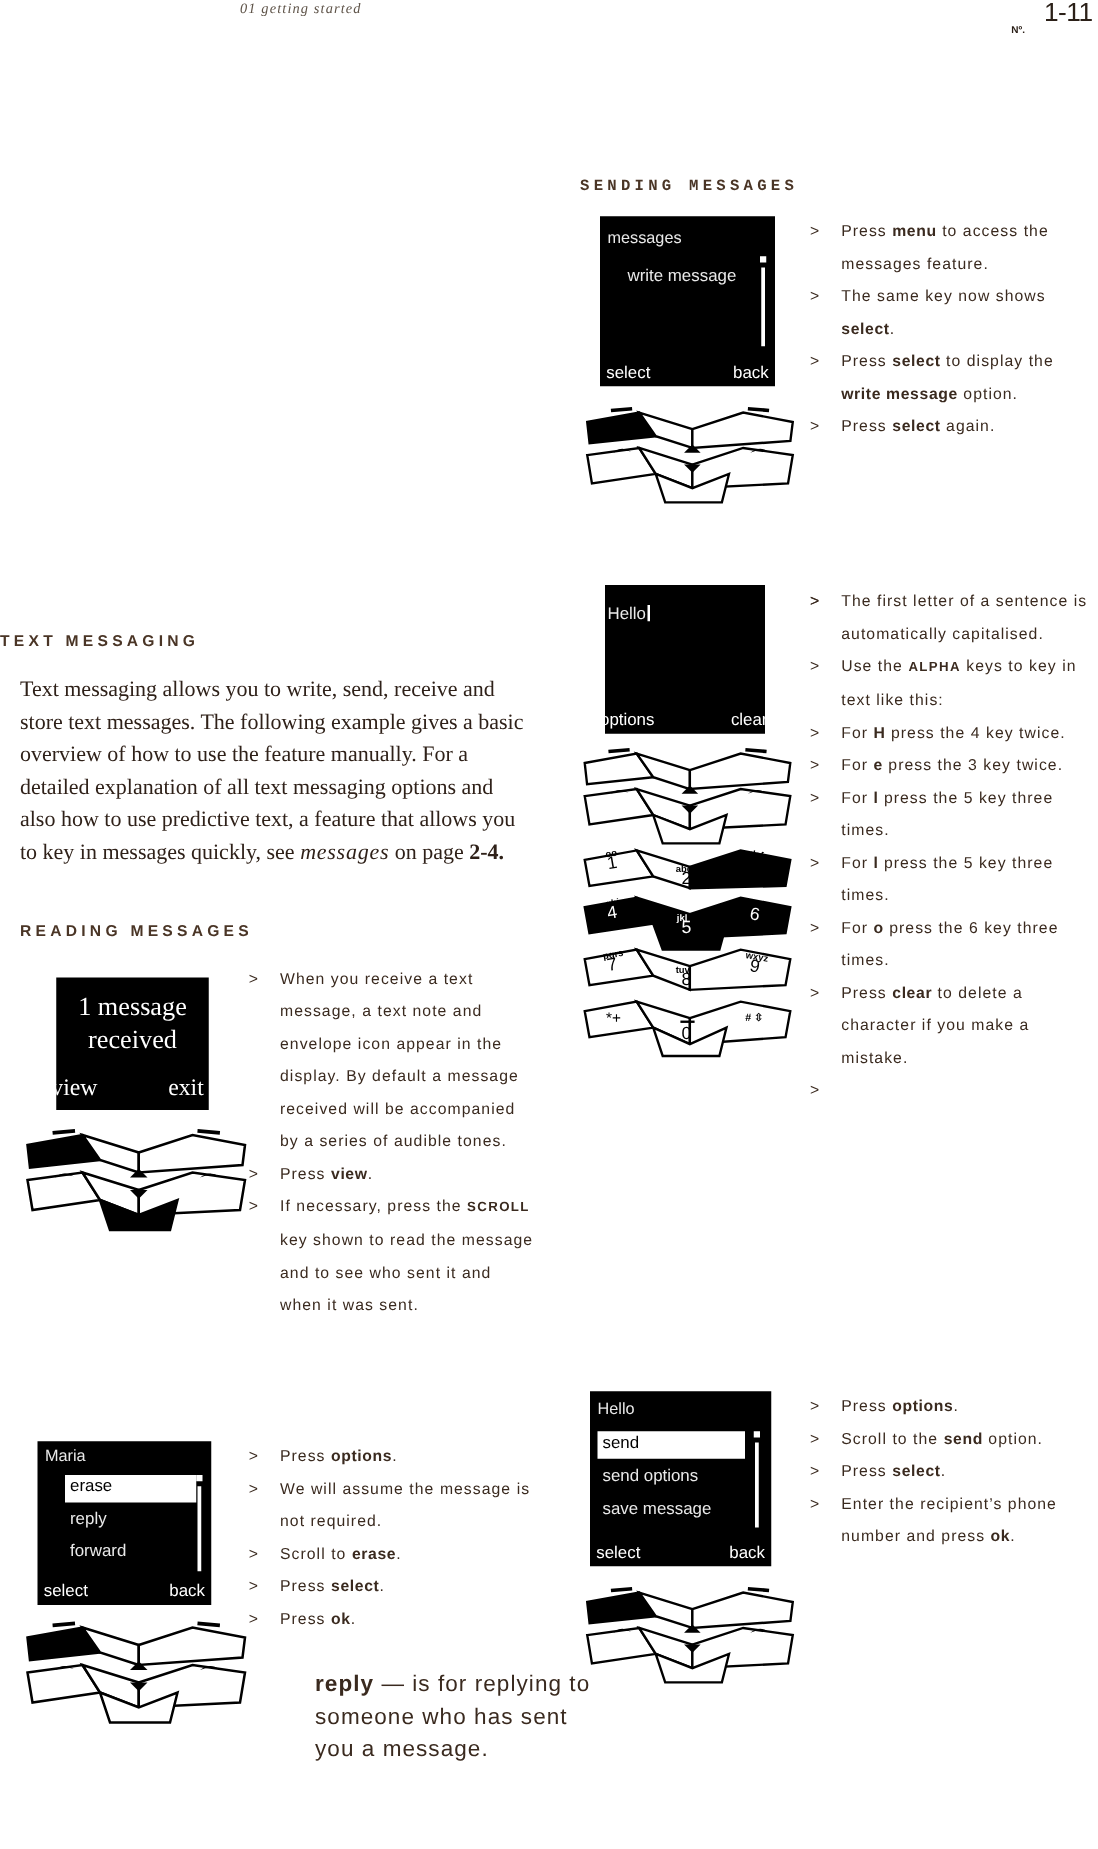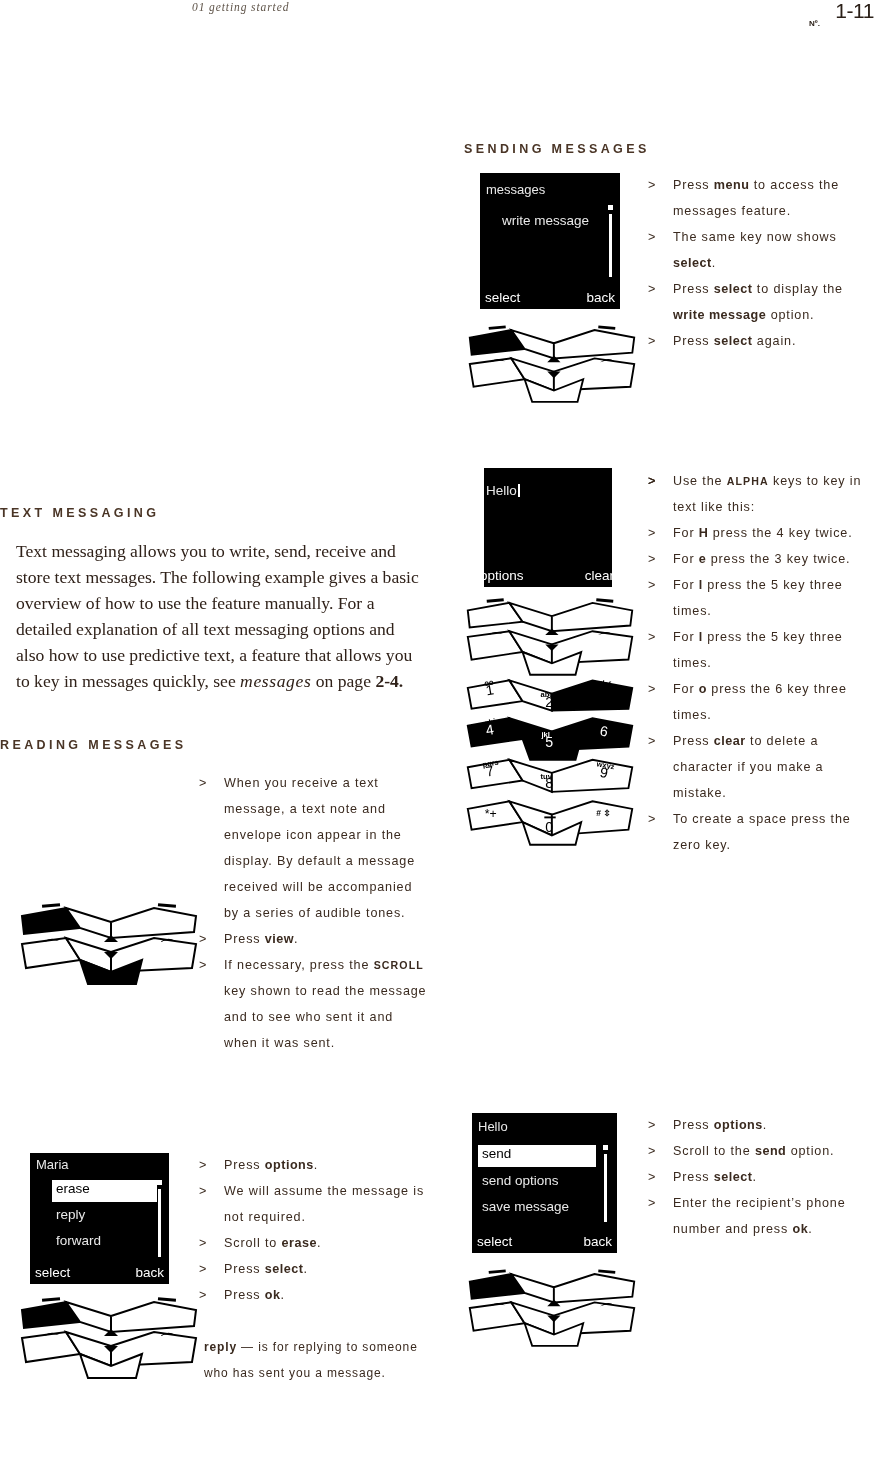--- a/index.html
+++ b/index.html
@@ -116,24 +116,25 @@
     color: #3a2a1f;
   }
   .bullets b { font-weight: 700; letter-spacing: 0.5px; text-align: center; }
   .bullets .smallcaps {
     font-weight: 700;
     font-size: 10.6px;
     letter-spacing: 1.1px;
   }
   .para-note {
     font-family: "Liberation Sans", sans-serif;
-    font-size: 12px;
+    font-size: 18px;
     line-height: 26px;
     letter-spacing: 0.85px;
     color: #3a2a1f;
+    margin-left: 48px;
   }
   .para-note b { font-weight: 700; }
 
   
   .lcd {
     position: absolute;
     background: #000000;
     overflow: hidden;
     font-family: "Liberation Sans", sans-serif;
     color: #ffffff;
@@ -221,22 +222,28 @@
 </div>
 
 <div class="col-left">
 
   <div class="sec-head" style="position:absolute; left:0px; top:506px;">TEXT MESSAGING</div>
 
   <div class="serif-body" style="position:absolute; left:16px; top:538px; width:410px;">
     <span>Text messaging allows you to write, send, receive and store text messages. The following example gives a basic overview of how to use the feature manually. For a detailed explanation of all text messaging options and also how to use predictive text, a feature that allows you to key in messages quickly, see </span><span class="italic-ref">messages</span><span> on page </span><span class="bold-pg">2-4</span><span class="bold-pg">.</span>
   </div>
 
-  <div class="sec-head" style="position:absolute; left:0; top:738px;">READING MESSAGES</div>
-
+  <div class="sec-head" style="position:absolute; left:16px; top:738px;">READING MESSAGES</div>
+
+  <div class="lcd" style="left:45px; top:782px; width:122px; height:106px;">
+    <div class="lcd-center" style="top:11px;">1 message</div>
+    <div class="lcd-center" style="top:37px;">received</div>
+    <div class="lcd-soft-left" style="left:-4px; bottom:6px; font-family:'Liberation Serif',serif; font-size:19px;">view</div>
+    <div class="lcd-soft-right" style="right:4px; bottom:6px; font-family:'Liberation Serif',serif; font-size:19px;">exit</div>
+  </div>
 
   <div class="kpd" style="left:18px; top:898px;">
     <svg width="182" height="94" viewBox="0 0 182 94">
       <g stroke="#000" stroke-width="2" fill="#fff">
         <path d="M4 18 L48 10 L62 30 L6 36 Z" fill="#000"></path>
         <path d="M48 10 L93 24 L93 40 L62 30 Z" fill="#fff"></path>
         <path d="M93 24 L136 10 L178 18 L176 34 L93 40 Z" fill="#fff"></path>
         <path d="M4 46 L48 40 L62 62 L8 70 Z" fill="#fff"></path>
         <path d="M48 40 L93 54 L93 74 L62 62 Z" fill="#fff"></path>
         <path d="M93 54 L136 40 L178 46 L174 70 L93 74 Z" fill="#fff"></path>
@@ -324,21 +331,21 @@
     </div>
   </div>
 
   <div class="para-note" style="position:absolute; left:204px; top:1334px; width:226px;">
     <b>reply</b><span> — is for replying to someone who has sent you a message.</span>
   </div>
 </div>
 
 <div class="col-right">
 
-  <div class="sec-head" style="position:absolute; left:2px; top:142px;">SENDING MESSAGES</div>
+  <div class="sec-head" style="position:absolute; left:2px; top:142px;font-family:Liberation Mono, monospace;">SENDING MESSAGES</div>
 
   <div class="lcd" style="left:18px; top:173px; width:140px; height:136px;">
     <div class="lcd-title" style="top:9px;">messages</div>
     <div class="lcd-line" style="left:22px; top:40px;">write message</div>
     <div class="lcd-scroll-thumb" style="left:128px; top:32px; height:5px;"></div>
     <div class="lcd-scroll-track" style="left:129px; top:41px; height:63px;"></div>
     <div class="lcd-soft-left">select</div>
     <div class="lcd-soft-right">back</div>
   </div>
 
@@ -458,20 +465,21 @@
       </g>
     </svg>
   </div>
 
   <div class="bullets" style="position:absolute; left:186px; top:468px; width:230px;">
     <div class="bullet-row">
       <span class="gt">&gt;</span>
     </div>
     <div class="bullet-row">
       <span class="gt">&gt;</span>
+      <span>The first letter of a sentence is automatically capitalised.</span>
     </div>
     <div class="bullet-row">
       <span class="gt">&gt;</span>
       <span>Use the </span><span class="smallcaps">ALPHA</span><span> keys to key in text like this:</span>
     </div>
     <div class="bullet-row">
       <span class="gt">&gt;</span>
       <span>For  </span><b>H</b><span> press the 4 key twice.</span>
     </div>
     <div class="bullet-row">
@@ -489,21 +497,20 @@
     <div class="bullet-row">
       <span class="gt">&gt;</span>
       <span>For  </span><b>o</b><span> press the 6 key three times.</span>
     </div>
     <div class="bullet-row">
       <span class="gt">&gt;</span>
       <span>Press </span><b>clear</b><span> to delete a character if you make a mistake.</span>
     </div>
     <div class="bullet-row">
       <span class="gt">&gt;</span>
-      <span>To create a space press the zero key.</span>
     </div>
   </div>
 
   <div class="lcd" style="left:10px; top:1113px; width:145px; height:140px;">
     <div class="lcd-title" style="top:6px;">Hello</div>
     <div class="lcd-highlight" style="left:6px; top:32px; width:118px; height:22px;">send</div>
     <div class="lcd-line" style="left:10px; top:60px;">send options</div>
     <div class="lcd-line" style="left:10px; top:86px;">save message</div>
     <div class="lcd-scroll-thumb" style="left:131px; top:32px; height:5px;"></div>
     <div class="lcd-scroll-track" style="left:132px; top:41px; height:68px;"></div>

